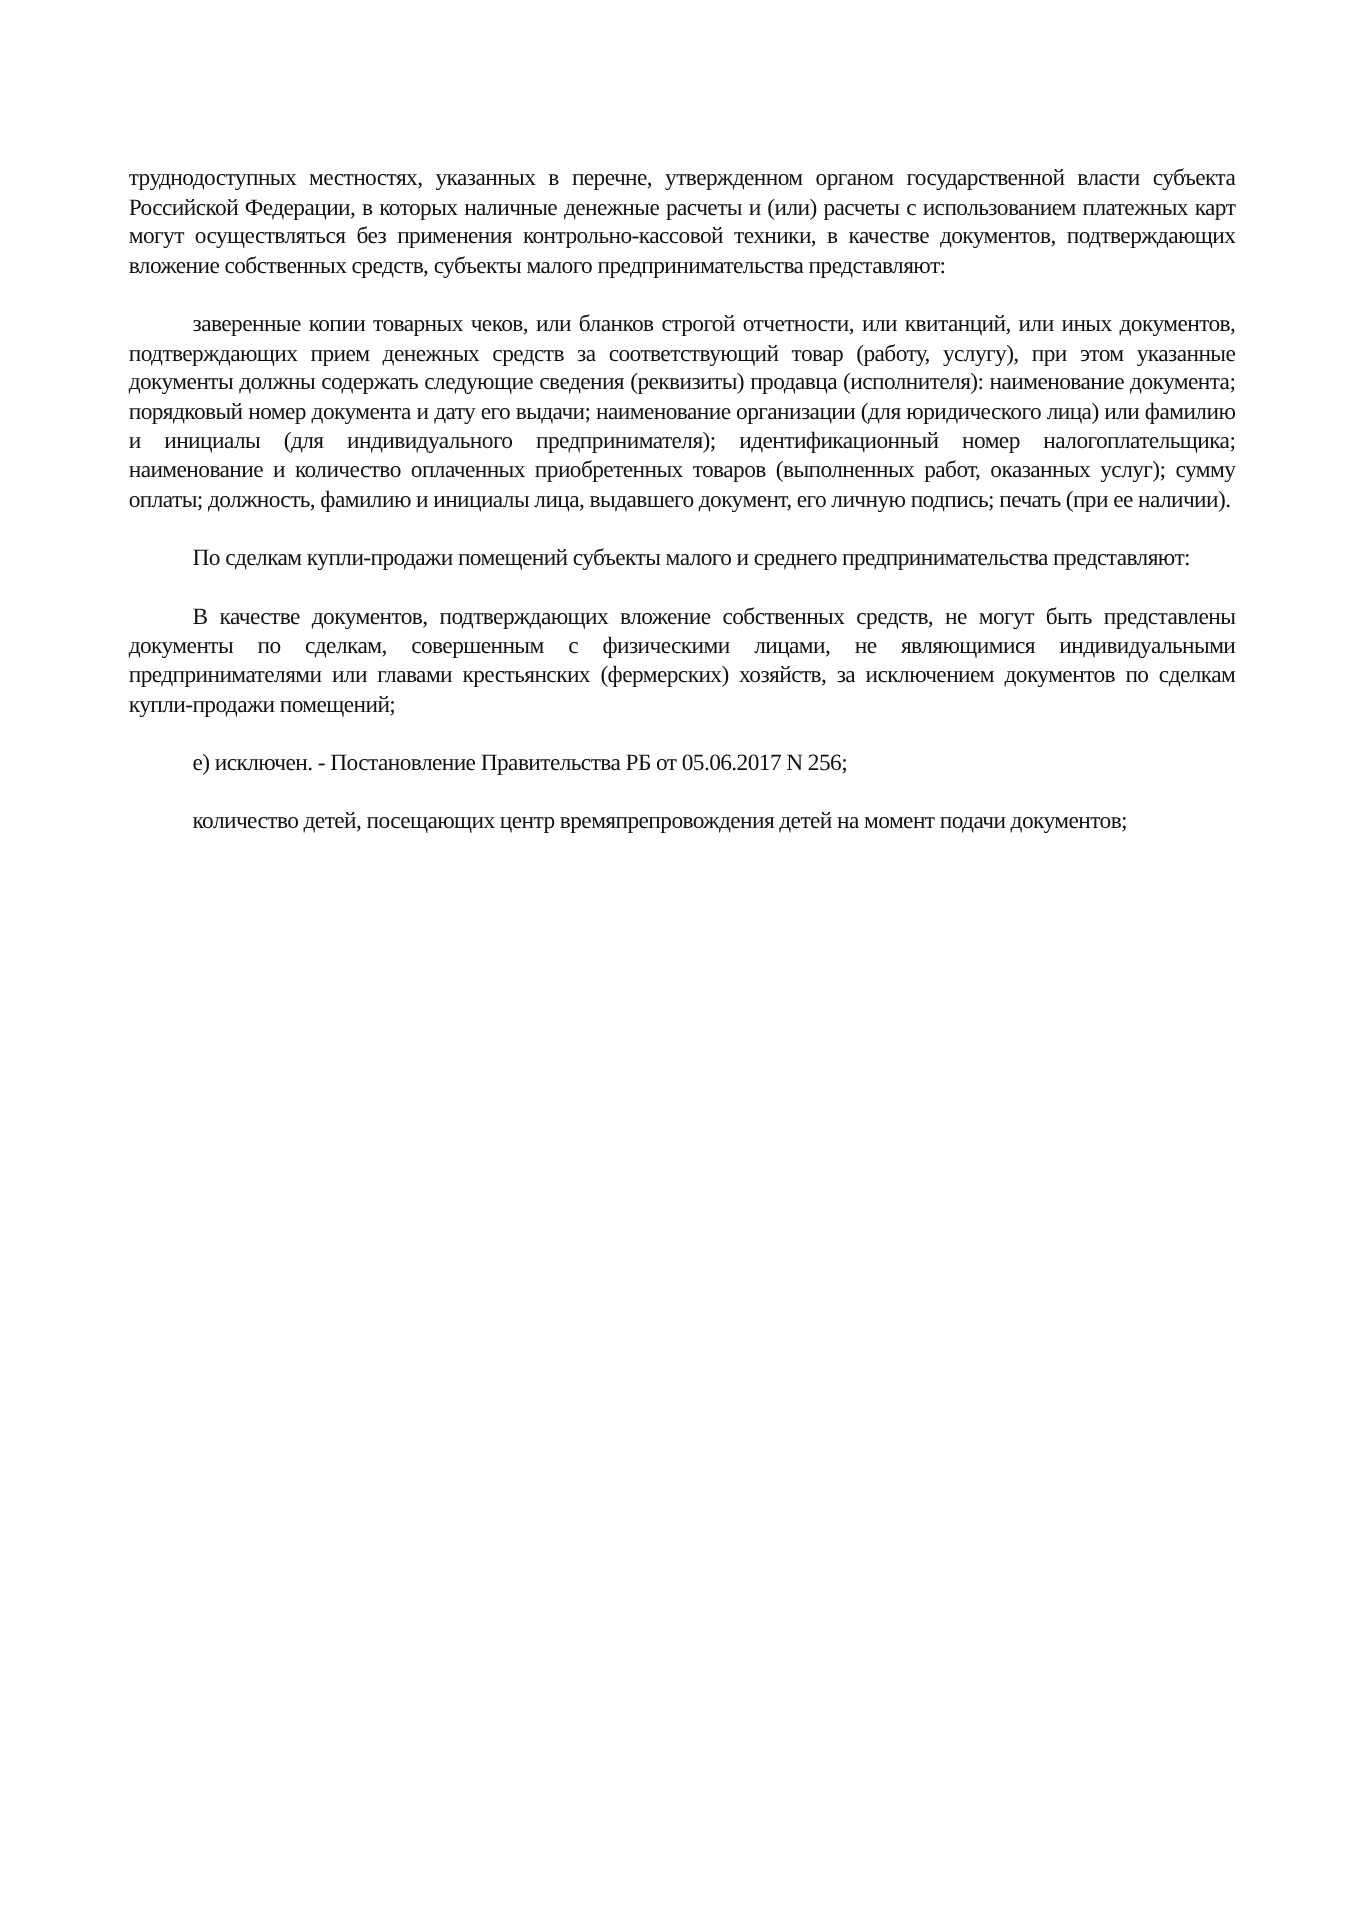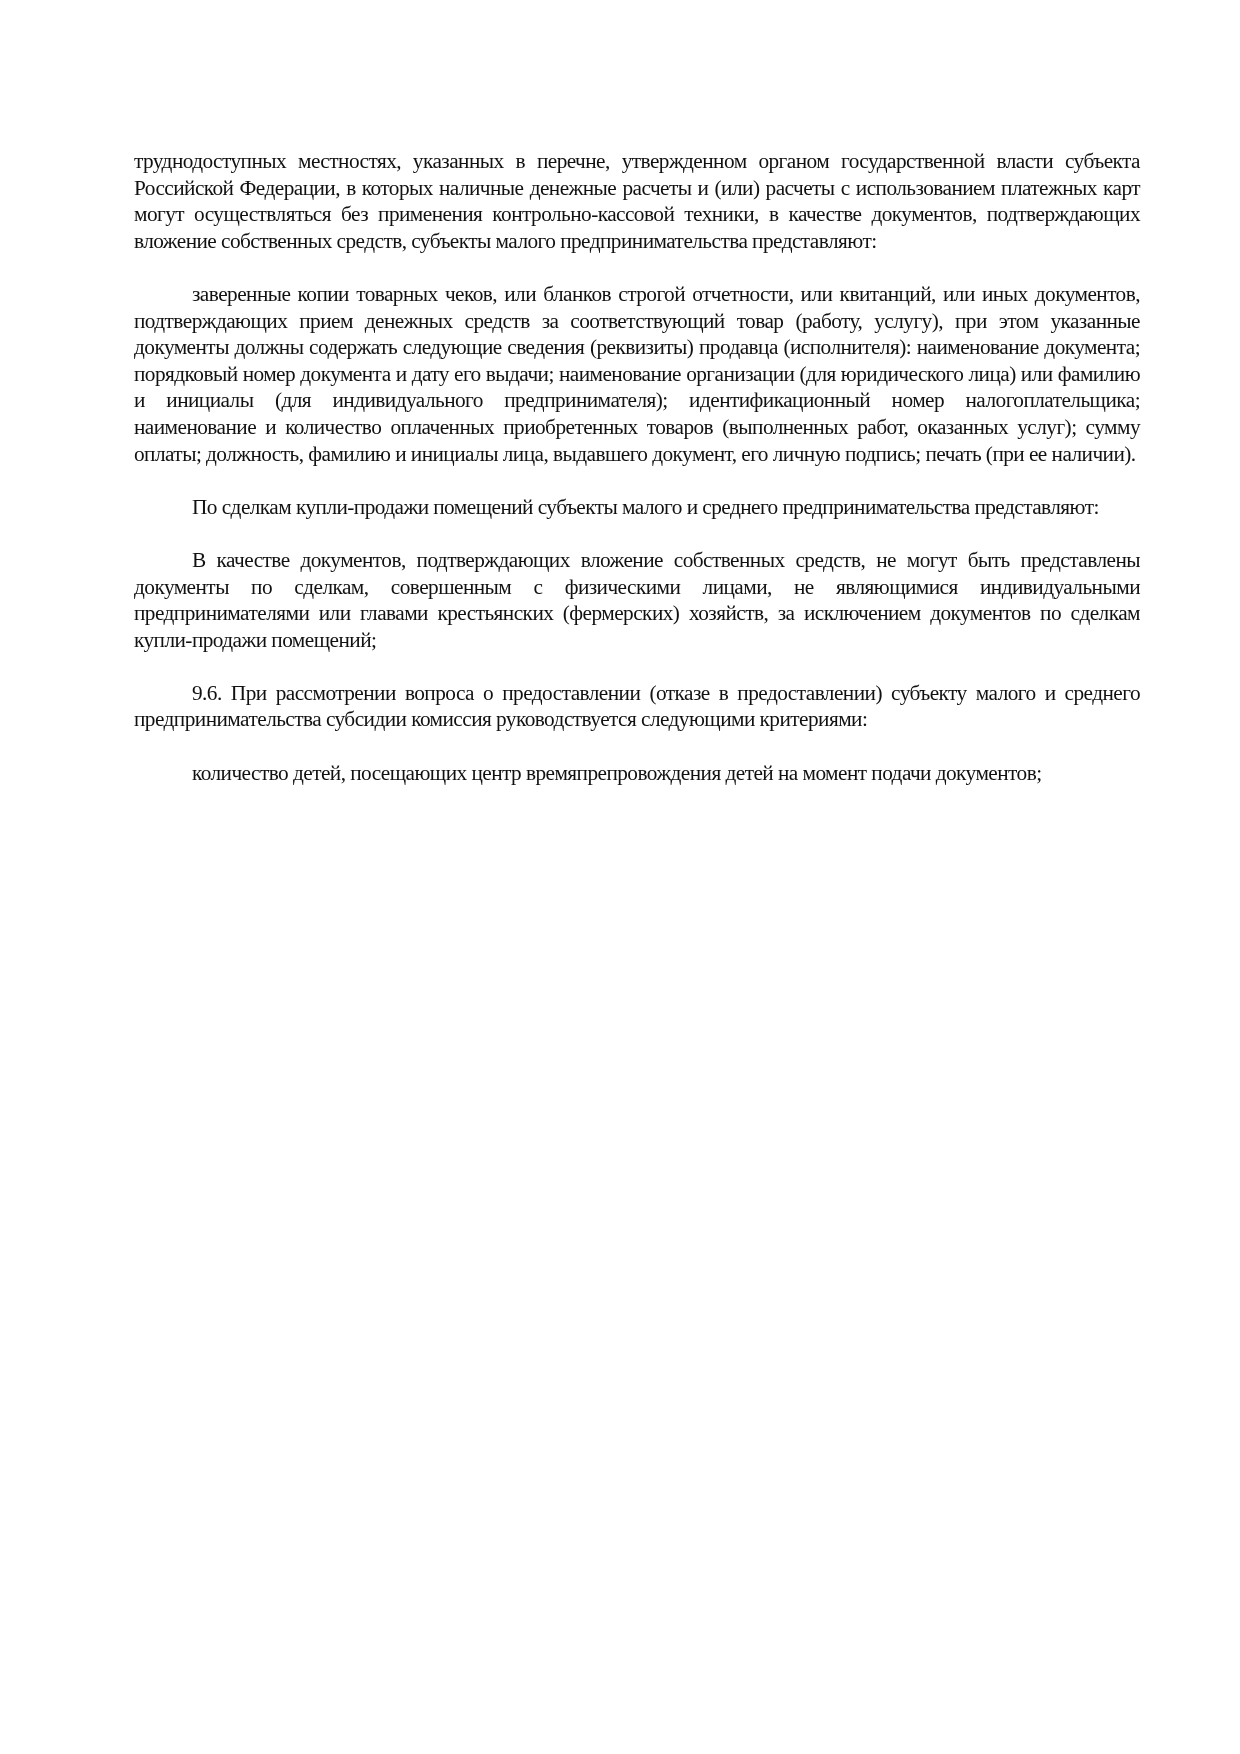--- a/index.html
+++ b/index.html
@@ -1,19 +1,19 @@
 <!DOCTYPE html>
 <html><head>
 <meta charset="utf-8">
 <style>
   html, body { margin: 0; padding: 0; background: #ffffff; }
   body { width: 1240px; height: 1754px; position: relative; overflow: hidden; }
   .page {
     position: absolute;
-    left: 134px;
+    left: 117px;
     top: 148px;
     width: 1006px;
     font-family: "Liberation Serif", "DejaVu Serif", serif;
     font-size: 21.3px;
     line-height: 26.6px;
     color: #111111;
     letter-spacing: -0.55px;
   }
   .p {
     margin: 0 0 26.6px 0;
@@ -23,15 +23,15 @@
   .p.indent { text-indent: 58px; }
 </style>
 </head>
 <body>
 
 <div class="page">
   <p class="p">труднодоступных местностях, указанных в перечне, утвержденном органом государственной власти субъекта Российской Федерации, в которых наличные денежные расчеты и (или) расчеты с использованием платежных карт могут осуществляться без применения контрольно-кассовой техники, в качестве документов, подтверждающих вложение собственных средств, субъекты малого предпринимательства представляют:</p>
   <p class="p indent">заверенные копии товарных чеков, или бланков строгой отчетности, или квитанций, или иных документов, подтверждающих прием денежных средств за соответствующий товар (работу, услугу), при этом указанные документы должны содержать следующие сведения (реквизиты) продавца (исполнителя): наименование документа; порядковый номер документа и дату его выдачи; наименование организации (для юридического лица) или фамилию и инициалы (для индивидуального предпринимателя); идентификационный номер налогоплательщика; наименование и количество оплаченных приобретенных товаров (выполненных работ, оказанных услуг); сумму оплаты; должность, фамилию и инициалы лица, выдавшего документ, его личную подпись; печать (при ее наличии).</p>
   <p class="p indent">По сделкам купли-продажи помещений субъекты малого и среднего предпринимательства представляют:</p>
   <p class="p indent">В качестве документов, подтверждающих вложение собственных средств, не могут быть представлены документы по сделкам, совершенным с физическими лицами, не являющимися индивидуальными предпринимателями или главами крестьянских (фермерских) хозяйств, за исключением документов по сделкам купли-продажи помещений;</p>
-  <p class="p indent">9.6. При рассмотрении вопроса о предоставлении (отказе в предоставлении) субъекту малого и среднего предпринимательства субсидии комиссия руководствуется следующими критериями:</p>
+  <p class="p indent">е) исключен. - Постановление Правительства РБ от 05.06.2017 N 256;</p>
   <p class="p indent">количество детей, посещающих центр времяпрепровождения детей на момент подачи документов;</p>
 </div>
 
 </body></html>

